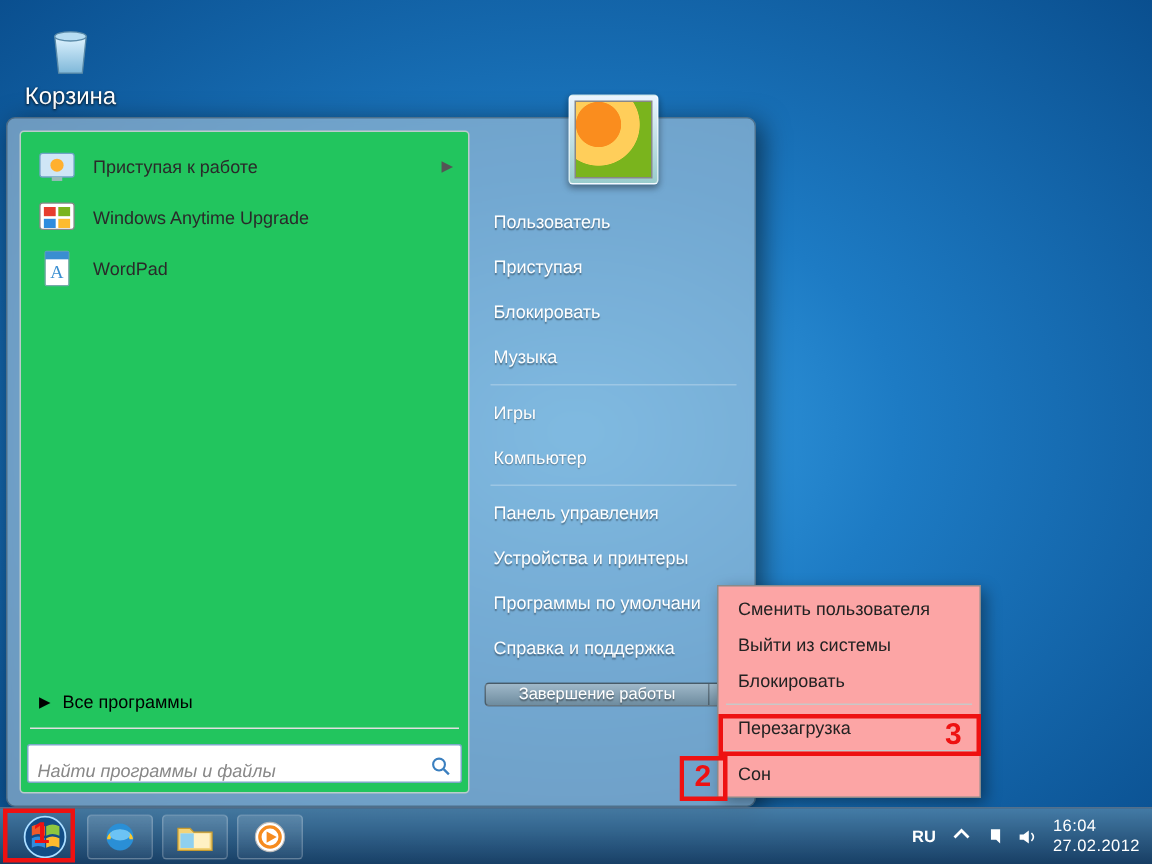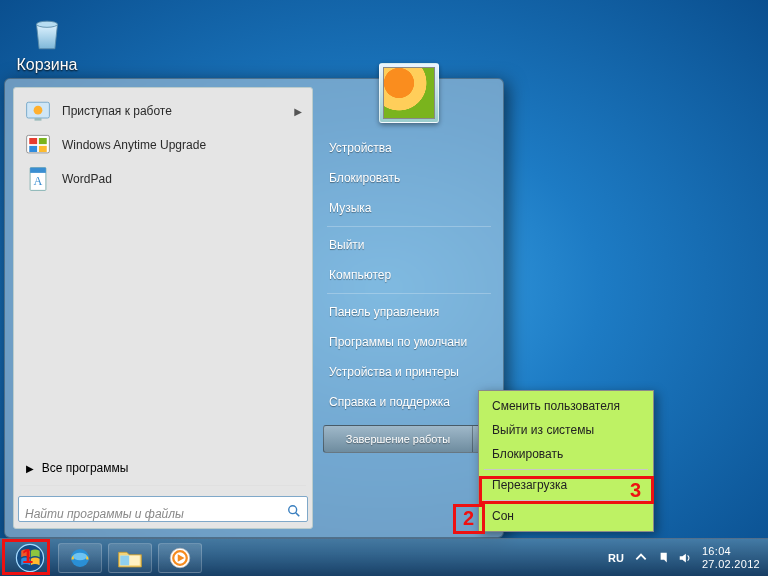--- a/index.html
+++ b/index.html
@@ -27,42 +27,42 @@
   .tray { margin-left:auto; display:flex; align-items:center; color:#fff; font-size:11px; gap:10px;}
   .tray .clock { line-height:1.1; letter-spacing:.3px;}
   .lang { font-weight:bold;}
   .chev-up { width:14px; height:14px;}
   .tray-ic { display:flex; gap:6px; align-items:center;}
   
   .start-menu { position:absolute; left:4px; bottom:38px; width:500px; height:460px;
     background:rgba(185,205,220,.55); border:1px solid rgba(0,0,0,.3); border-radius:6px;
     box-shadow: 4px 4px 18px rgba(0,0,0,.55);
     padding:8px; display:flex; backdrop-filter: blur(2px);}
-  .sm-left { width:300px; background:#e5e5e5; border:1px solid #bcc; border-radius:3px; padding:6px 4px; display:flex; flex-direction:column;}
+  .sm-left { width:300px; background:#22c55e; border:1px solid #bcc; border-radius:3px; padding:6px 4px; display:flex; flex-direction:column;}
   .sm-right { flex:1; padding:8px 0 0 10px; color:#fff; display:flex; flex-direction:column;}
   .sm-left .item { display:flex; align-items:center; height:34px; padding:0 6px; color:#2a2a2a; cursor:pointer; border-radius:2px;}
   .sm-left .item .ic { width:28px; height:28px; margin-right:10px; flex:none;}
   .sm-left .item .arrow { margin-left:auto; font-size:10px; color:#555;}
   .sm-left .divider { height:1px; background:#e0e0e0; margin:4px 2px;}
   .sm-left .all-prog { margin-top:auto; display:flex; align-items:center; padding:6px 8px; cursor:pointer;}
   .sm-left .all-prog .tri { margin-right:8px; font-size:10px;}
   .sm-search { margin-top:6px; display:flex; align-items:flex-end; height:26px; border:1px solid #7fa8c9; background:#fff; border-radius:2px; padding:0 6px; color:#888; font-style:italic;}
   .sm-search .mag { margin-left:auto; color:#3a7fbf;}
   
   .avatar-wrap { width:60px; height:60px; padding:3px; background:linear-gradient(180deg,#eaf5ff,#9cc); border:1px solid rgba(255,255,255,.6); border-radius:3px; margin:-32px auto 10px; box-shadow:0 2px 5px rgba(0,0,0,.4);}
   .avatar-wrap .inner { width:100%; height:100%; background:
      radial-gradient(circle at 30% 30%, #fa8d1e 0 30%, #ffce5a 31% 55%, #7ab41d 56% 100%);
      border:1px solid #888;}
   .rlink { padding:8px 6px; font-size:12px; color:#fff; cursor:pointer; text-shadow:0 1px 1px rgba(0,0,0,.4); border-radius:2px; white-space:nowrap;}
   .rsep { height:1px; background:rgba(255,255,255,.25); margin:3px 4px;}
-  .shutdown-row { margin-top:auto; display:flex; height:28px; border:1px solid rgba(0,0,0,.35); border-radius:3px; overflow:hidden; background:linear-gradient(to bottom,#9fb8c9,#6e8c9f);}
+  .shutdown-row { margin-top:auto; display:flex; height:16px; border:1px solid rgba(0,0,0,.35); border-radius:3px; overflow:hidden; background:linear-gradient(to bottom,#9fb8c9,#6e8c9f);}
   .shutdown-row .shut-btn { flex:1; color:#fff; font-size:11px; display:flex; align-items:center; justify-content:center; text-shadow:0 1px 1px rgba(0,0,0,.4); cursor:pointer;}
   .shutdown-row .shut-arrow { width:22px; display:flex; align-items:center; justify-content:center; border-left:1px solid rgba(0,0,0,.3); color:#fff; cursor:pointer;}
   
-  .popup { position:absolute; bottom:44px; left:478px; width:176px; background:#bef264; border:1px solid #8a8a8a; box-shadow:3px 3px 10px rgba(0,0,0,.4); padding:3px; font-size:12px;}
+  .popup { position:absolute; bottom:44px; left:478px; width:176px; background:#fca5a5; border:1px solid #8a8a8a; box-shadow:3px 3px 10px rgba(0,0,0,.4); padding:3px; font-size:12px;}
   .popup .pitem { padding:5px 10px; cursor:pointer; color:#222;}
   .popup .psep { height:1px; background:#c8c8c8; margin:3px 2px;}
   
   .anno-box { position:absolute; border:3px solid #e11; pointer-events:none;}
   .anno-num { position:absolute; color:#e11; font-weight:bold; font-size:20px; pointer-events:none;}
 </style>
 </head>
 <body>
 
 <div class="desktop-icon">
@@ -130,30 +130,31 @@
             <line x1="10" y1="10" x2="14" y2="14" stroke="#3a7fbf" stroke-width="1.8"></line>
           </svg>
       </span>
     </div>
   </div>
 
   <div class="sm-right">
     <div class="avatar-wrap">
         <div class="inner"></div>
       </div>
-    <div class="rlink">Устройства</div>
+    <div class="rlink">Пользователь</div>
+    <div class="rlink">Приступая</div>
     <div class="rlink">Блокировать</div>
     <div class="rlink">Музыка</div>
     <div class="rsep"></div>
-    <div class="rlink">Выйти</div>
+    <div class="rlink">Игры</div>
     <div class="rlink">Компьютер</div>
     <div class="rsep"></div>
     <div class="rlink">Панель управления</div>
+    <div class="rlink">Устройства и принтеры</div>
     <div class="rlink">Программы по умолчани</div>
-    <div class="rlink">Устройства и принтеры</div>
     <div class="rlink">Справка и поддержка</div>
 
     <div class="shutdown-row" style="margin-top:8px;">
       <div class="shut-btn">Завершение работы</div>
       <div class="shut-arrow">
         <span>▸</span>
       </div>
     </div>
   </div>
 </div>

